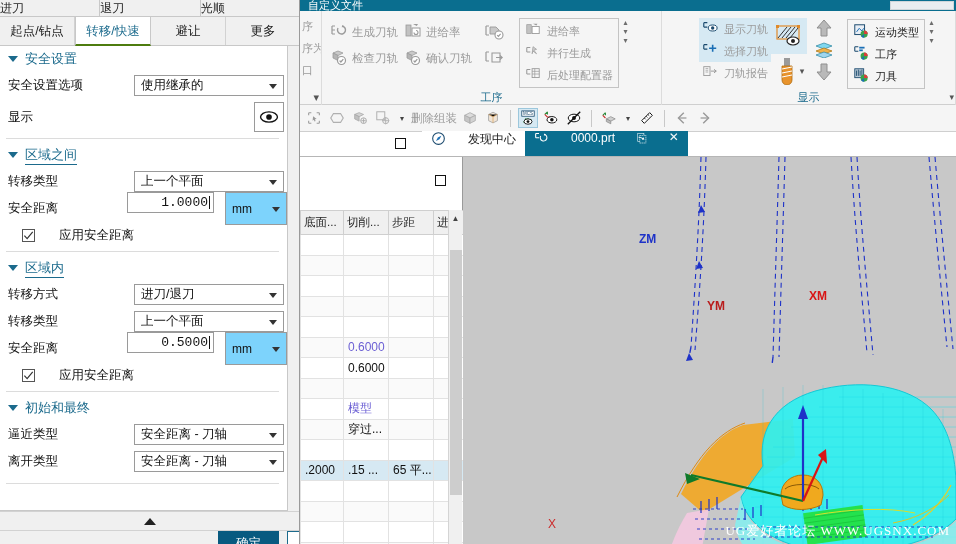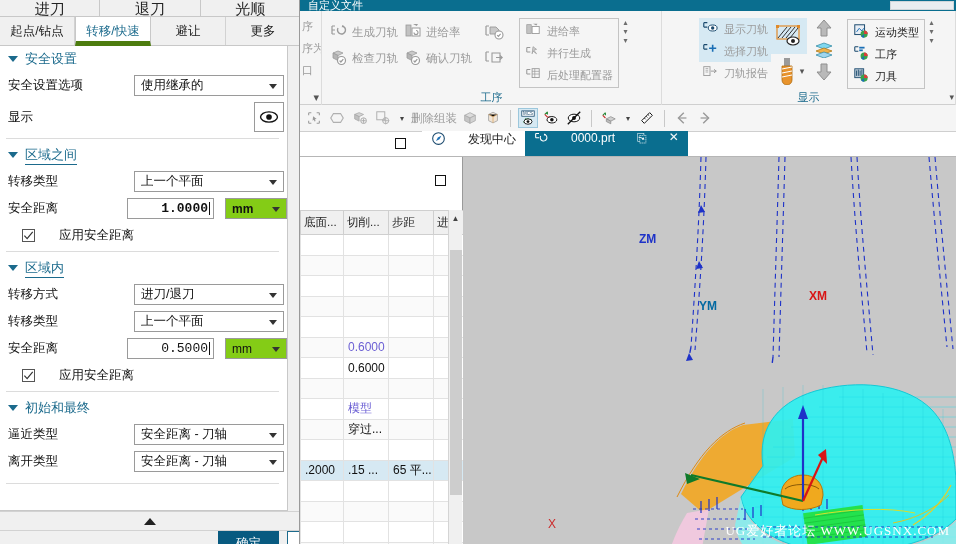--- a/index.html
+++ b/index.html
@@ -141,34 +141,34 @@
   
   #dialog {
     position: absolute; left: 0; top: 0; width: 300px; height: 544px;
     background: #f0f0f0; overflow: hidden;
   }
   .dlg-tabrow {
     position: relative; height: 17px; background: #f0f0f0; display: flex;
     border-bottom: 1px solid #c8c8c8;
   }
   .dlg-tabrow .t {
-    flex: 1; text-align: center; font-size: 15px; color: #222; line-height: 17px;
+    flex: 1; font-size: 12px; color: #222; line-height: 17px;
     border-right: 1px solid #c8c8c8; overflow: hidden;
   }
   .dlg-tabrow2 {
     position: relative; height: 29px; background: #f0f0f0; display: flex;
     border-bottom: 1px solid #c8c8c8;
   }
   .dlg-tabrow2 .t {
     flex: 1; text-align: center; font-size: 12.5px; color: #222; line-height: 29px;
     border-right: 1px solid #d2d2d2; white-space: nowrap;
   }
   .dlg-tabrow2 .t.active {
     background: #ffffff; color: #1b6a8c; border-left: 1px solid #c8c8c8;
-    border-right: 1px solid #c8c8c8; border-bottom: 5px solid #4d7c0f;
+    border-right: 1px solid #c8c8c8; border-bottom: 2px solid #4d7c0f;
     margin-bottom: -1px; position: relative; z-index: 2;
   }
   .dlg-body {
     position: absolute; left: 0; top: 46px; width: 288px; height: 465px;
     background: #ffffff; border: 1px solid #c8c8c8; border-left: none; border-top: none;
     overflow: hidden;
   }
   .sect-head {
     display: flex; align-items: center; gap: 7px; height: 26px; padding-left: 8px;
     color: #1b6a8c; font-size: 13px;
@@ -196,21 +196,21 @@
   .numfield {
     width: 87px; height: 21px; border: 1px solid #9a9a9a; background: #fff;
     display: flex; align-items: center; justify-content: flex-end;
     padding-right: 3px; font-family: "Liberation Mono", "DejaVu Sans Mono", monospace;
     font-size: 13px; color: #111; position: relative;
   }
   .numfield .caretbar {
     display: inline-block; width: 1px; height: 13px; background: #111; margin-left: 1px;
   }
   .unitsel {
-    width: 62px; height: 21px; margin-left: 11px; border: 1px solid #9a9a9a; background: #84cc16;
+    width: 62px; height: 33px; margin-left: 11px; border: 1px solid #9a9a9a; background: #7dd3fc;
     display: flex; align-items: center; font-size: 12px; color: #111;
     padding-left: 6px; position: relative;
   }
   .unitsel .caret {
     position: absolute; right: 6px; top: 50%; margin-top: -2px;
     width: 0; height: 0; border-left: 4.5px solid transparent;
     border-right: 4.5px solid transparent; border-top: 5px solid #333;
   }
   .chk-row { display: flex; align-items: center; gap: 24px; height: 26px; padding-left: 22px; }
   .chkbox {
@@ -851,21 +851,21 @@
         <path d="M222 316l15 6-13 5z" fill="#0f7a2a"></path>
         <path d="M363 292l1 15-9-9z" fill="#d81515"></path>
 
         <path d="M450 368 C466 358 480 344 488 328" stroke="#e5d02a" fill="none" stroke-width="1.2"></path>
         <path d="M352 358 C388 352 424 350 452 356" stroke="#d8e02a" fill="none" stroke-width="1"></path>
         <path d="M430 366 C452 362 472 352 486 338" stroke="#e0c820" fill="none" stroke-width="1"></path>
       </svg>
 
       <div class="axis-label" style="left:176px; top:75px; color:#1e32c8;">ZM</div>
       <div class="axis-label" style="left:346px; top:132px; color:#d81515;">XM</div>
-      <div class="axis-label" style="left:236px; top:142px; color:#0369a1;">YM</div>
+      <div class="axis-label" style="left:244px; top:142px; color:#b91c1c;">YM</div>
       <div class="axis-label" style="left:85px; top:360px; color:#cc2b2b; font-weight:normal;">X</div>
 
       <div class="watermark">UG爱好者论坛  WWW.UGSNX.COM</div>
     </div>
   </div>
 
   <div id="dialog">
 
     <div class="dlg-tabrow">
       <div class="t">进刀</div>
@@ -912,21 +912,21 @@
       </div>
       <div class="row">
         <span class="lbl">转移类型</span>
         <div class="ctl-select w150">
           <span>上一个平面</span>
           <span class="caret"></span>
         </div>
       </div>
       <div class="row">
         <span class="lbl">安全距离</span>
-        <div style="display:flex;font-weight:bold;">
+        <div style="display:flex;">
           <div class="numfield">
             <span>1.0000</span>
               <span class="caretbar"></span>
           </div>
           <div class="unitsel">
             <span>mm</span>
             <span class="caret"></span>
           </div>
         </div>
       </div>

